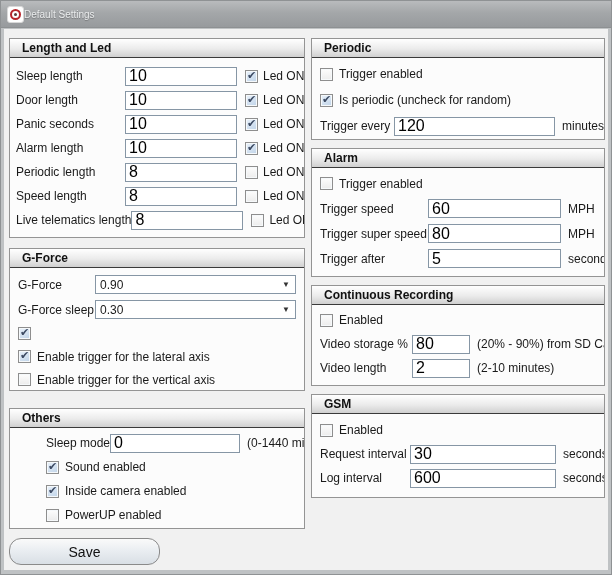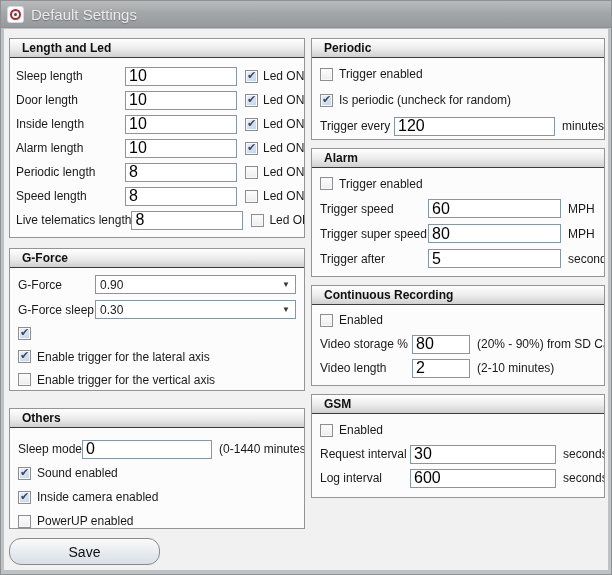--- a/index.html
+++ b/index.html
@@ -37,22 +37,21 @@
     border: 2px solid #b6242b;
     border-radius: 50%;
     background: #fdfdfd;
     position: relative;
   }
   .app-icon .ring::after {
     content: ""; position: absolute; left: 2px; top: 2px;
     width: 3px; height: 3px; background: #5a3b3b; border-radius: 50%;
   }
   .title-text {
-    margin-left: 7px;
-    font-size: 15px;
+    font-size: 10px;
     color: #e9ebec;
     text-shadow: 0 1px 1px rgba(60,60,60,0.45);
   }
   .client {
     position: absolute;
     top: 28px; left: 3px; right: 3px; bottom: 4px;
     background: #f1f1f1;
   }
   .col { position: absolute; top: 9px; }
   .col-left  { left: 5px;  width: 296px; }
@@ -139,21 +138,21 @@
   .g-length .txt { width: 112px; }
 
   .g-gforce .row { height: 25px; }
   .g-gforce .cbrow { height: 23px; }
   .g-gforce .lbl { flex: 0 0 77px; }
   .g-gforce .select { width: 206px; }
   .g-gforce .group-body { padding-top: 4px; padding-left: 8px; }
 
   .g-others .lbl { flex: 0 0 62px; }
   .g-others .txt { width: 130px; }
-  .g-others .group-body { padding-top: 9px; padding-left: 8px; }
+  .g-others .group-body { padding-top: 3px; padding-left: 8px; margin-left: 28px; }
 
   .g-periodic .row, .g-periodic .cbrow { height: 26px; }
   .g-periodic .lbl { flex: 0 0 74px; }
   .g-periodic .txt { width: 161px; }
   .g-periodic .group-body { padding-top: 3px; padding-left: 8px; }
 
   .g-speed .row, .g-speed .cbrow { height: 25px; }
   .g-speed .lbl { flex: 0 0 108px; }
   .g-speed .txt { width: 133px; }
   .g-speed .group-body { padding-top: 3px; padding-left: 8px; }
@@ -205,21 +204,21 @@
           </div>
           <div class="row">
             <span class="lbl">Door length</span>
             <input class="txt" type="text" value="10" style="">
             <span class="cbwrap">
               <span class="cb checked"></span>
               <span>Led ON</span>
             </span>
           </div>
           <div class="row">
-            <span class="lbl">Inside length</span>
+            <span class="lbl">Panic seconds</span>
             <input class="txt" type="text" value="10" style="">
             <span class="cbwrap">
               <span class="cb checked"></span>
               <span>Led ON</span>
             </span>
           </div>
           <div class="row">
             <span class="lbl">Alarm length</span>
             <input class="txt" type="text" value="10" style="">
             <span class="cbwrap">

